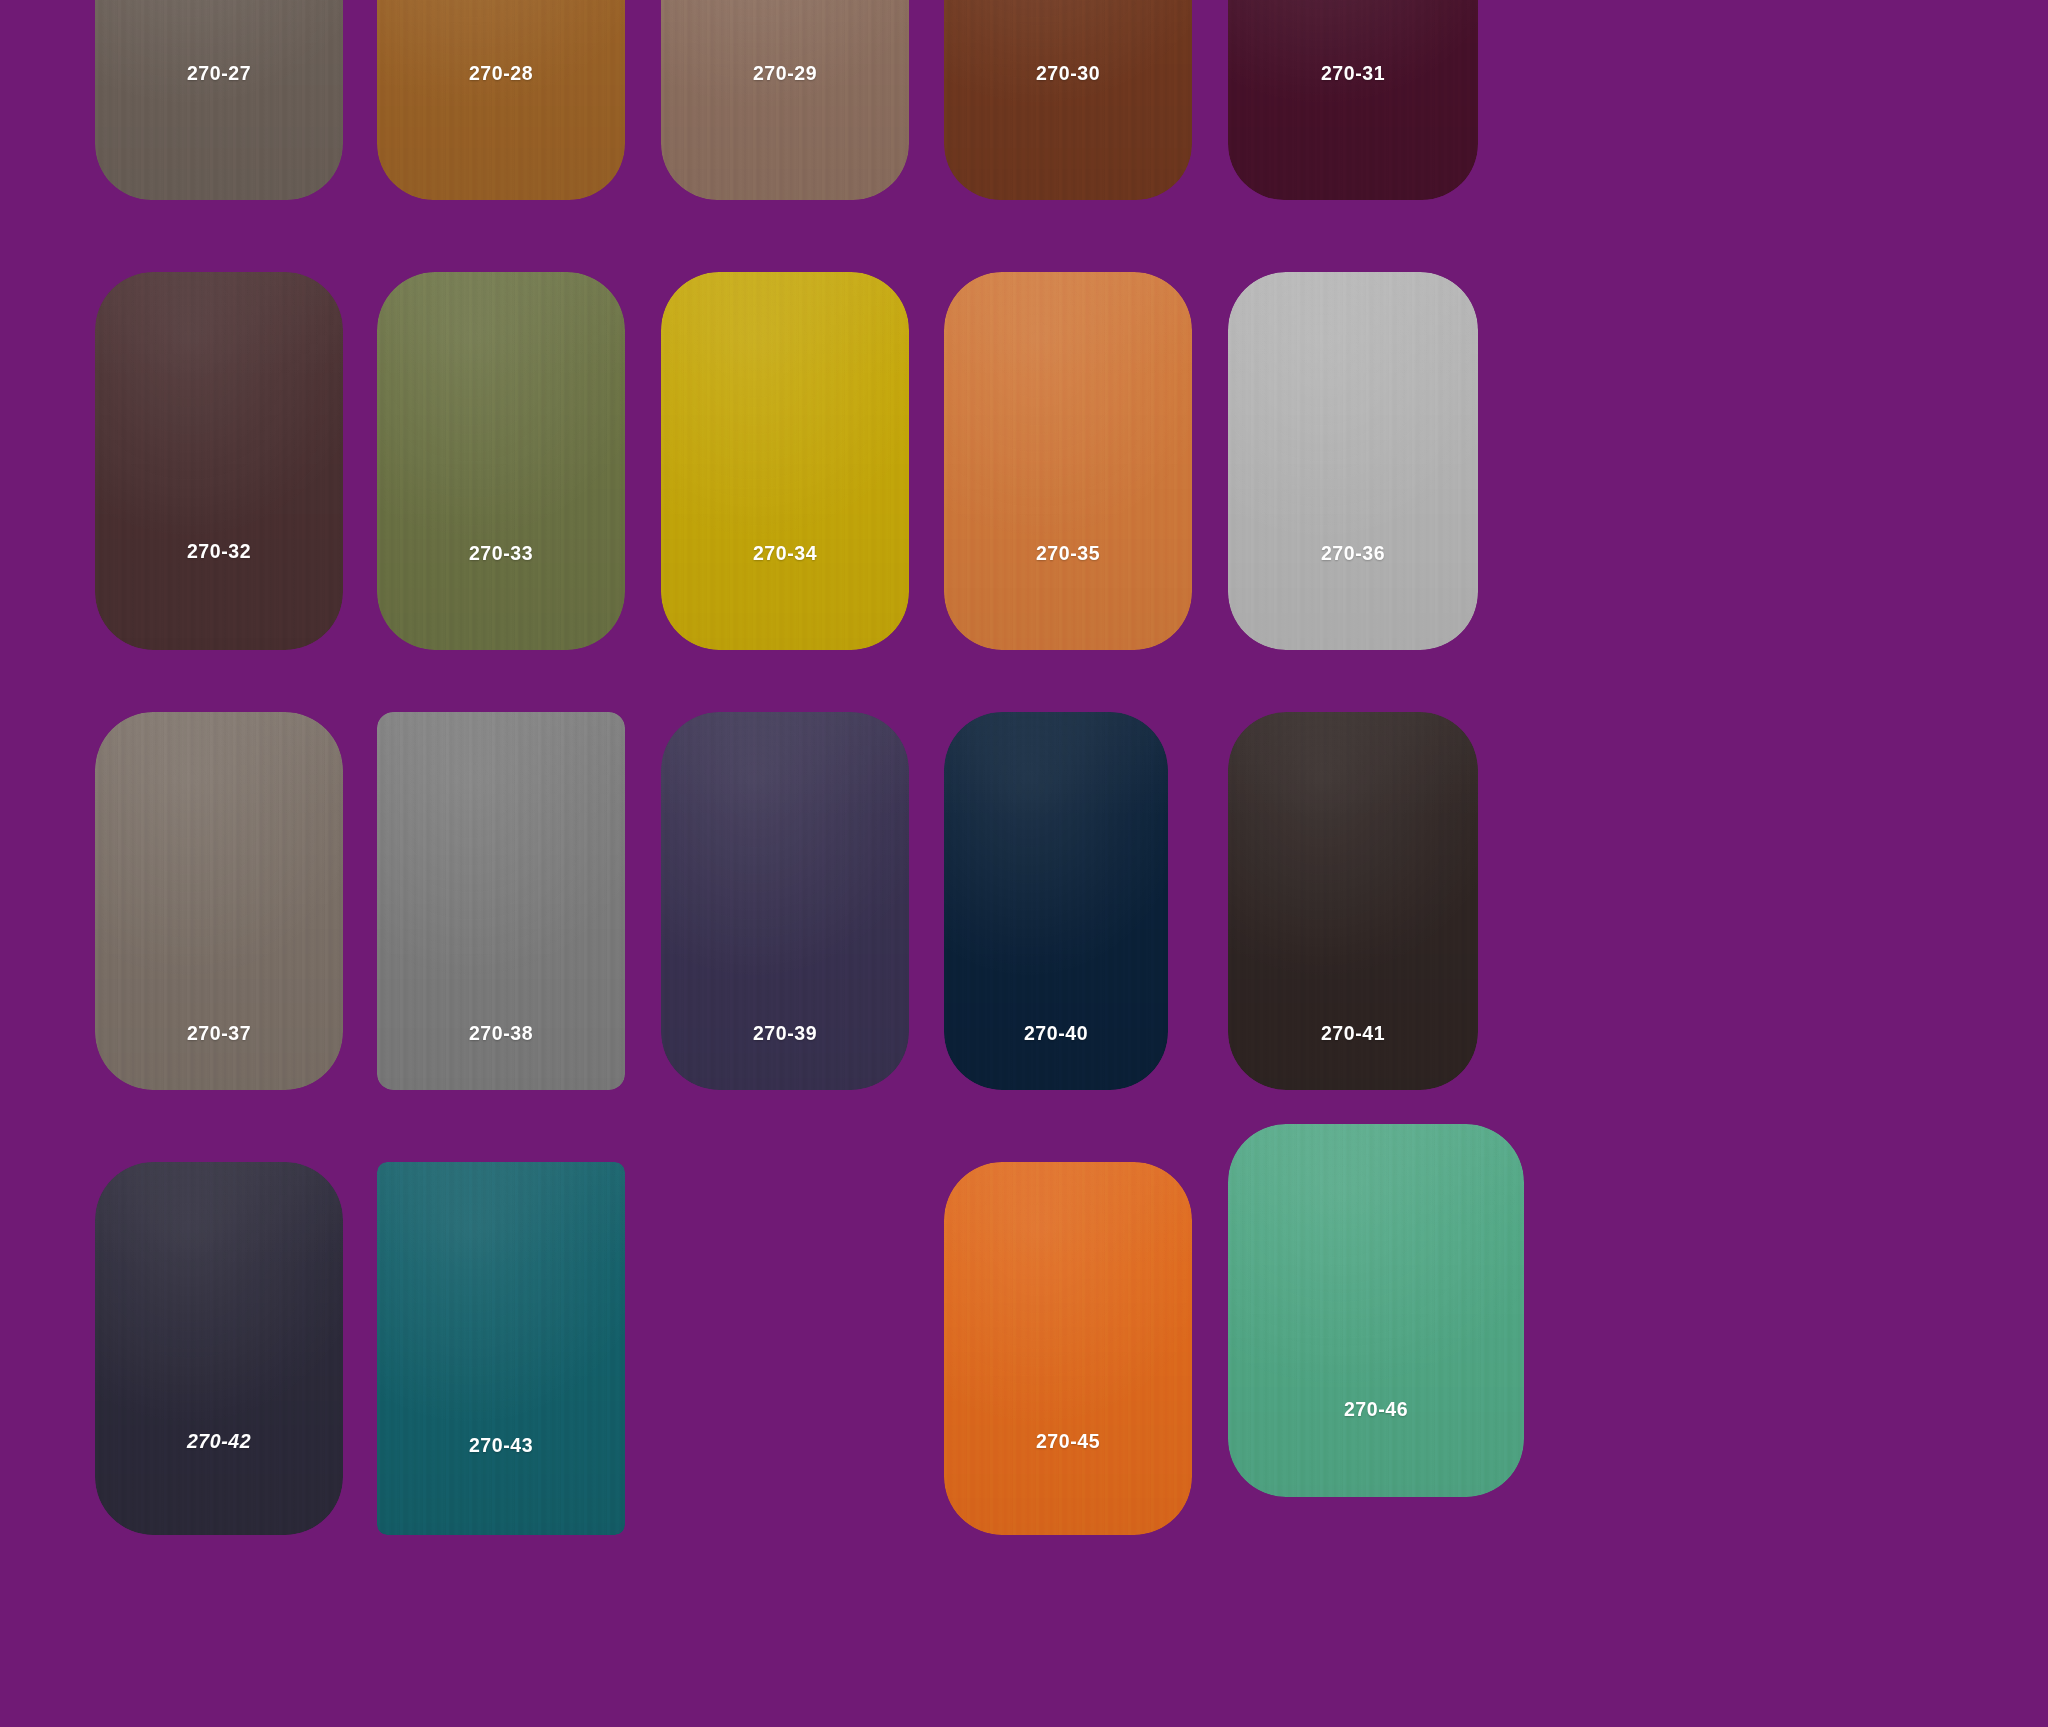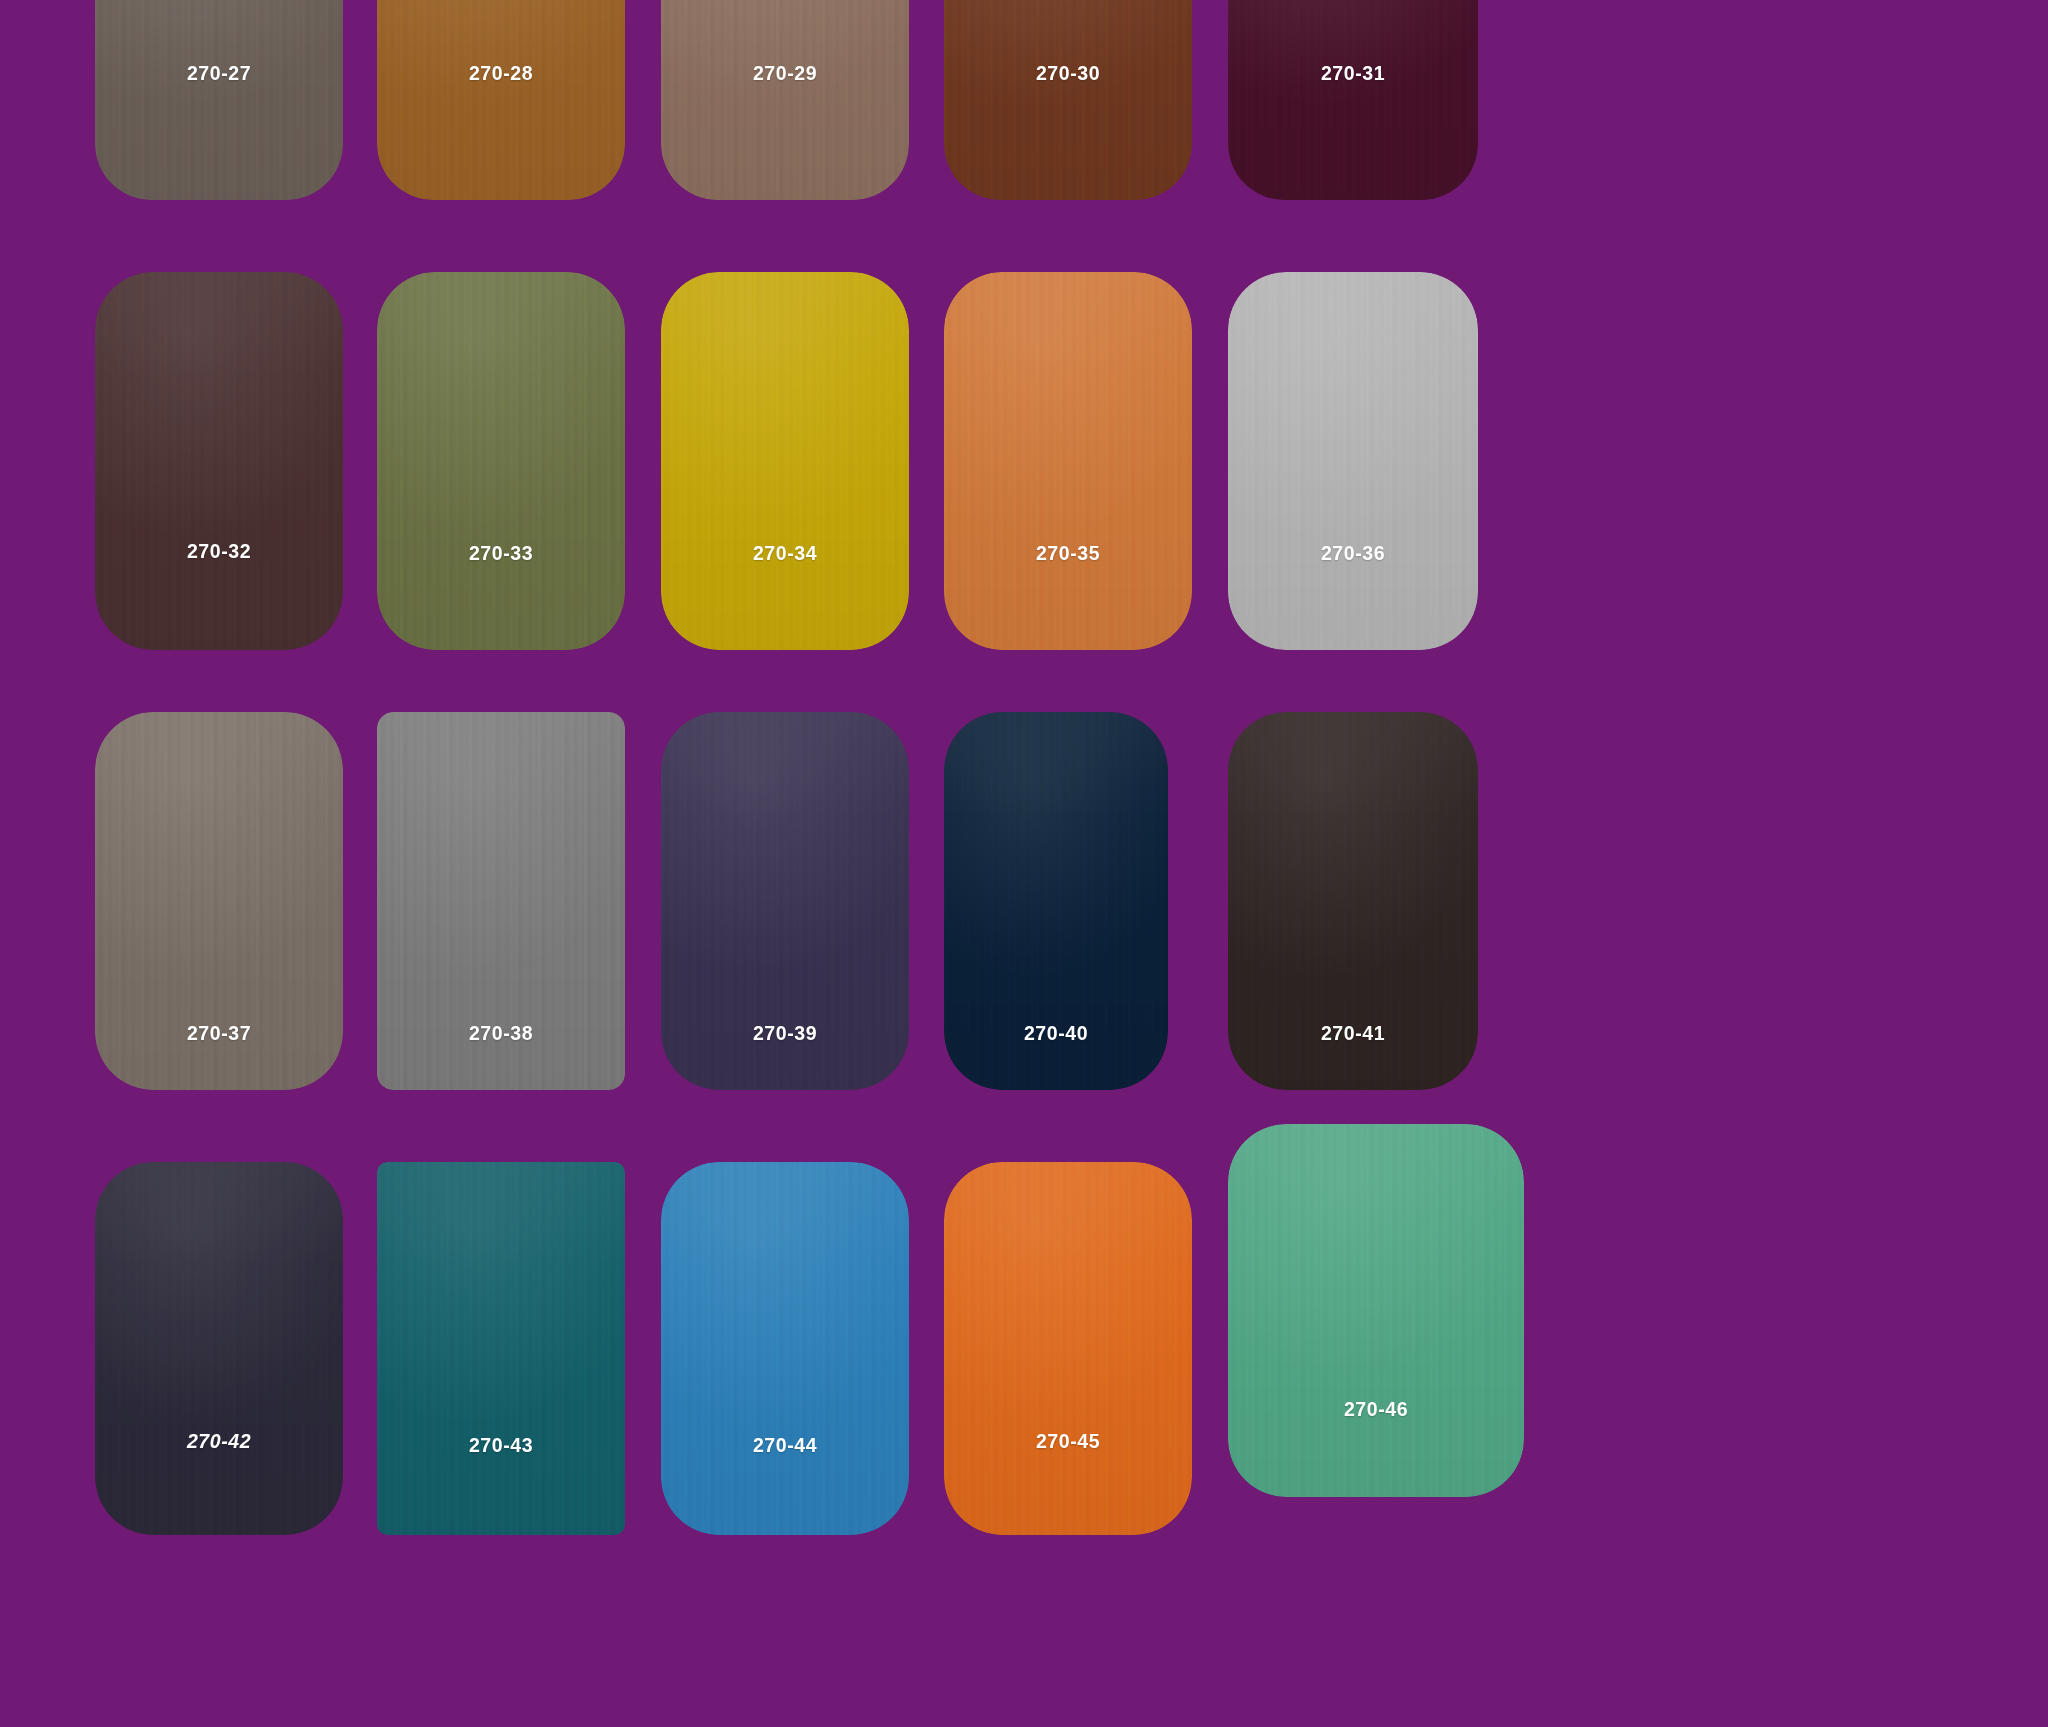--- a/index.html
+++ b/index.html
@@ -180,26 +180,20 @@
       <div class="swatch-texture"></div>
       <div class="swatch-sheen"></div>
       <div class="swatch-label" style="top: 268px; color: rgb(255, 255, 255);">270-42</div>
     </div>
     <div class="swatch" style="left: 377px; top: 1162px; width: 248px; height: 373px; border-radius: 10px;">
       <div class="swatch-fill" style="background: rgb(20, 96, 106);"></div>
       <div class="swatch-texture"></div>
       <div class="swatch-sheen"></div>
       <div class="swatch-label" style="top: 272px; color: rgb(255, 255, 255);">270-43</div>
     </div>
-    <div class="swatch" style="left: 661px; top: 1162px; width: 248px; height: 373px; border-radius: 58px;">
-      <div class="swatch-fill" style="background: rgb(45, 128, 185);"></div>
-      <div class="swatch-texture"></div>
-      <div class="swatch-sheen"></div>
-      <div class="swatch-label" style="top: 272px; color: rgb(255, 255, 255);">270-44</div>
-    </div>
     <div class="swatch" style="left: 944px; top: 1162px; width: 248px; height: 373px; border-radius: 58px;">
       <div class="swatch-fill" style="background: rgb(223, 106, 29);"></div>
       <div class="swatch-texture"></div>
       <div class="swatch-sheen"></div>
       <div class="swatch-label" style="top: 268px; color: rgb(255, 255, 255);">270-45</div>
     </div>
     <div class="swatch" style="left: 1228px; top: 1124px; width: 296px; height: 373px; border-radius: 58px;">
       <div class="swatch-fill" style="background: rgb(81, 167, 133);"></div>
       <div class="swatch-texture"></div>
       <div class="swatch-sheen"></div>

